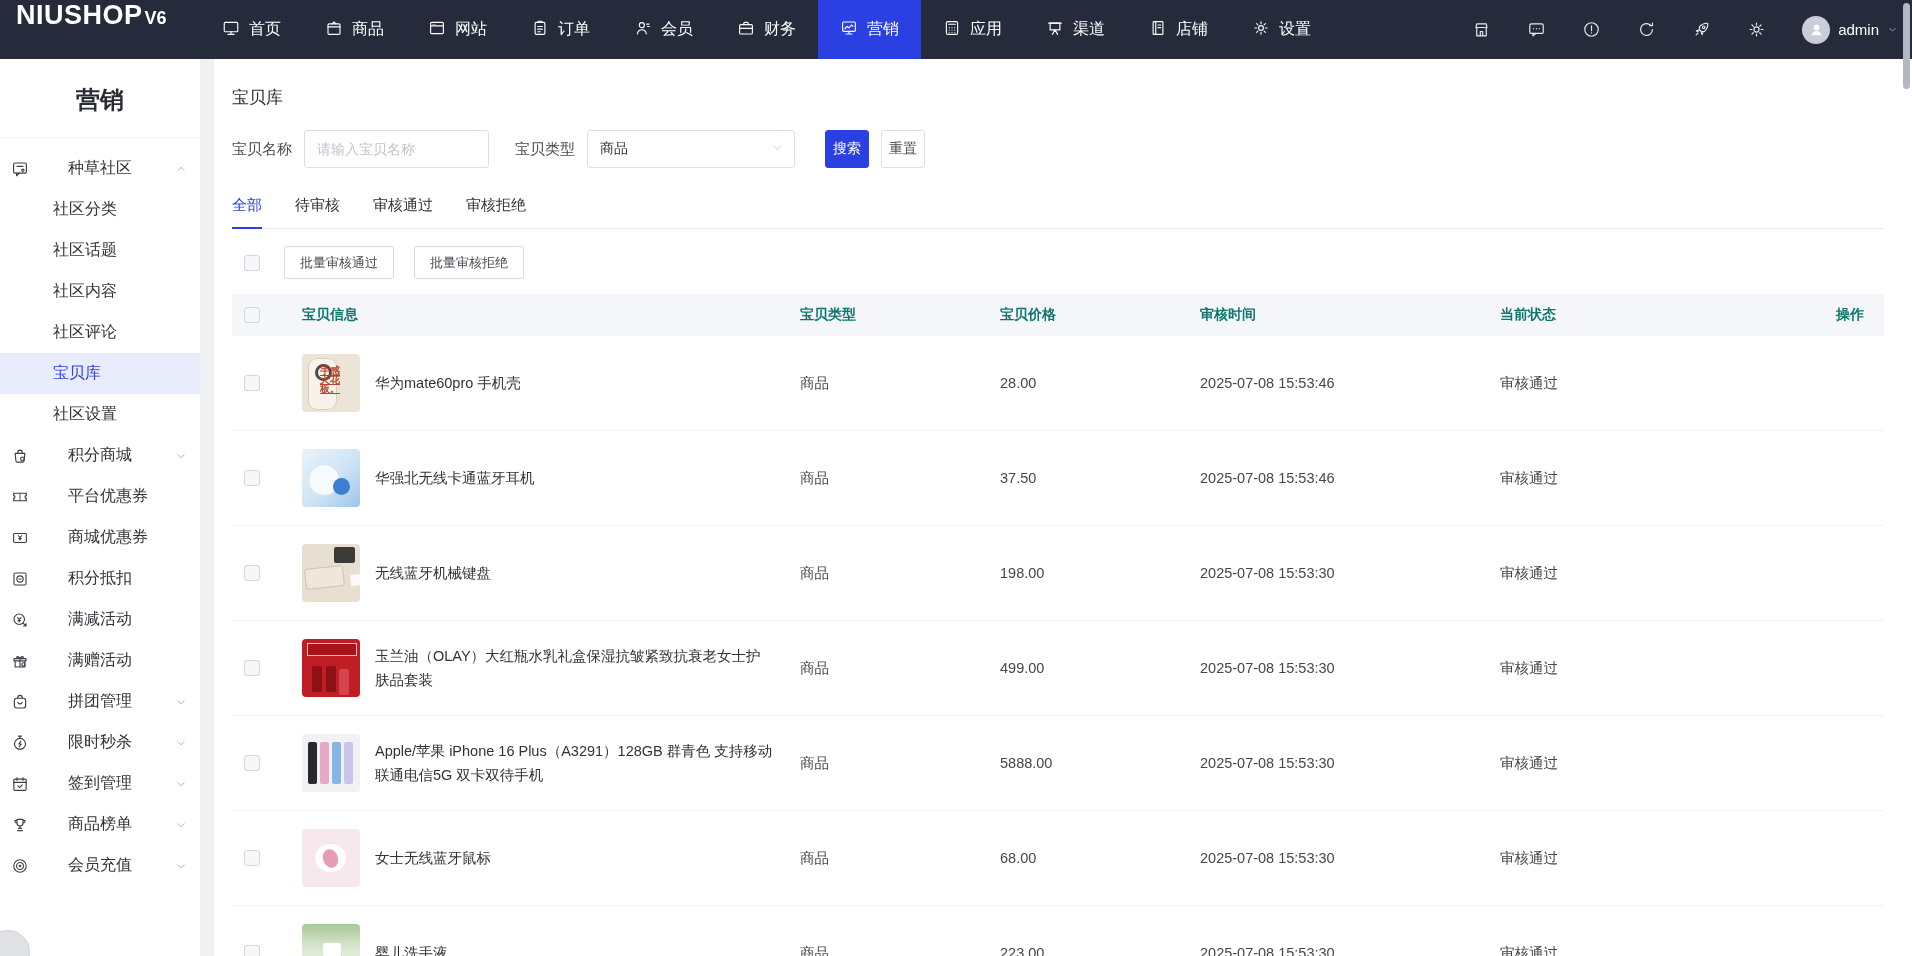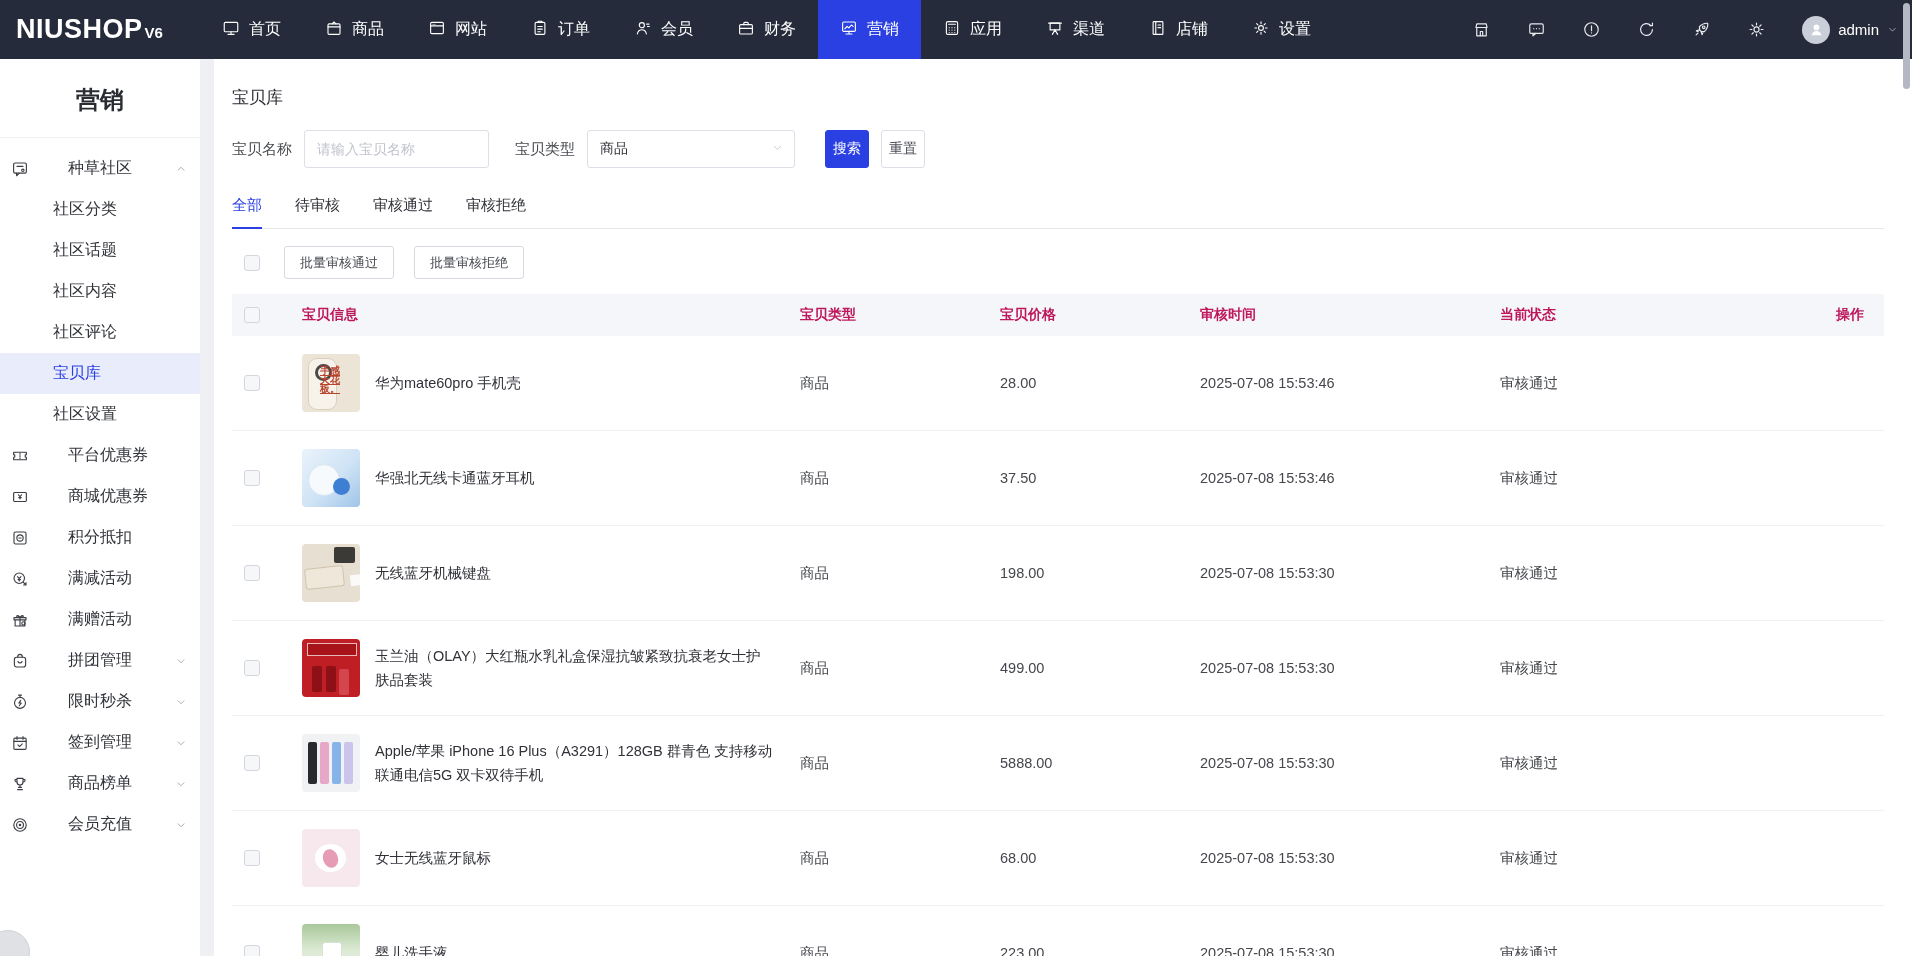--- a/index.html
+++ b/index.html
@@ -3,24 +3,24 @@
 <meta charset="utf-8">
 <style>
   :root{ --accent:#2b40e2; --sidebar-active-bg:#e9ecfb; }
   *{box-sizing:border-box;}
   html,body{margin:0;padding:0;}
   body{font-family:"Liberation Sans","DejaVu Sans",sans-serif;background:#eef0f4;}
   svg{fill:none;stroke:currentColor;stroke-width:1.5;stroke-linecap:round;stroke-linejoin:round;}
   .screen{width:1912px;height:956px;overflow:hidden;position:relative;background:#eef0f4;}
 
   
-  .topbar{height:59px;background:#252b3a;display:flex;align-items:center;color:#fff;position:relative;z-index:5;}
+  .topbar{height:59px;background:#252b3a;display:flex;color:#fff;position:relative;z-index:5;}
   .logo{width:200px;padding-left:16px;display:flex;align-items:baseline;flex:none;}
   .logo-main{font-size:27px;font-weight:800;letter-spacing:.5px;}
-  .logo-v{font-size:15px;font-weight:700;margin-left:2px;}
+  .logo-v{font-size:18px;font-weight:700;margin-left:2px;}
   .topnav{display:flex;height:100%;}
   .tn-item{display:flex;align-items:center;gap:9px;padding:0 22px;font-size:16px;color:#fff;cursor:pointer;white-space:nowrap;}
   .tn-item svg{width:18px;height:18px;}
   .tn-item.active{background:var(--accent);}
   .top-right{margin-left:auto;display:flex;align-items:center;gap:36px;padding-right:14px;}
   .rico{display:flex;cursor:pointer;color:#e8eaee;}
   .rico svg{width:19px;height:19px;}
   .user{display:flex;align-items:center;gap:8px;cursor:pointer;}
   .avatar{width:28px;height:28px;border-radius:50%;background:#c9ced8;display:flex;align-items:center;justify-content:center;overflow:hidden;}
   .avatar svg{width:17px;height:17px;fill:#fff;stroke:none;}
@@ -68,21 +68,21 @@
   
   .batch{display:flex;align-items:center;margin-top:17px;padding-left:12px;}
   .cb{width:16px;height:16px;border:1px solid #d3d6dd;border-radius:3px;background:#f6f7f9;flex:none;cursor:pointer;display:inline-block;}
   .btn.small{height:33px;font-size:13px;padding:0 15px;color:#45484f;border-color:#d6d9e0;}
   .batch .btn.small.first{margin-left:24px;}
   .batch .btn.small.second{margin-left:20px;}
 
   
   .table{margin-top:15px;}
   .t-head,.t-row{display:grid;grid-template-columns:58px 510px 200px 200px 300px 272px 1fr;align-items:center;}
-  .t-head{height:42px;background:#f5f6f9;font-size:14px;font-weight:600;color:#be185d;}
+  .t-head{height:42px;background:#f5f6f9;font-size:14px;font-weight:600;color:#0f766e;}
   .c1{padding-left:12px;display:flex;align-items:center;}
   .c2{padding-left:12px;display:flex;align-items:center;}
   .t-row{height:95px;border-bottom:1px solid #f0f1f5;}
   .t-row .c{color:#45474d;font-size:14.5px;}
   .c7{text-align:right;padding-right:20px;}
   .pname{margin-left:15px;max-width:400px;line-height:24px;color:#303238;font-size:14.5px;}
 
   
   .pimg{width:58px;height:58px;border-radius:4px;flex:none;position:relative;overflow:hidden;}
   .p0{background:#ece4d6;}
@@ -289,20 +289,35 @@
       <div class="sd-item sub active">
           <span>宝贝库</span>
         </div>
       <div class="sd-item sub">
           <span>社区设置</span>
         </div>
 
       <div class="sd-item lvl0">
         <span class="sicon">
             <svg viewBox="0 0 24 24">
+              <path d="M5.5 8.5h13l-1.1 10.2a1.6 1.6 0 01-1.6 1.4H8.2a1.6 1.6 0 01-1.6-1.4z"></path>
+              <path d="M9 8.5V7.2a3 3 0 016 0v1.3"></path>
+              <circle cx="15.2" cy="15.8" r="2.4"></circle>
+            </svg>
+          </span>
+        <span class="sd-label">积分商城</span>
+        <span class="chev">
+            <svg viewBox="0 0 24 24">
+              <path d="M6 9.5l6 6 6-6"></path>
+            </svg>
+          </span>
+      </div>
+      <div class="sd-item lvl0">
+        <span class="sicon">
+            <svg viewBox="0 0 24 24">
               <path d="M3.5 7h17v3.2a1.8 1.8 0 000 3.6V17h-17v-3.2a1.8 1.8 0 000-3.6z"></path>
               <path d="M12 8.5v1.2M12 11.4v1.2M12 14.3v1.2"></path>
             </svg>
           </span>
         <span class="sd-label">平台优惠券</span>
       </div>
       <div class="sd-item lvl0">
         <span class="sicon">
             <svg viewBox="0 0 24 24">
               <rect x="3.5" y="6" width="17" height="12" rx="1.2"></rect>

